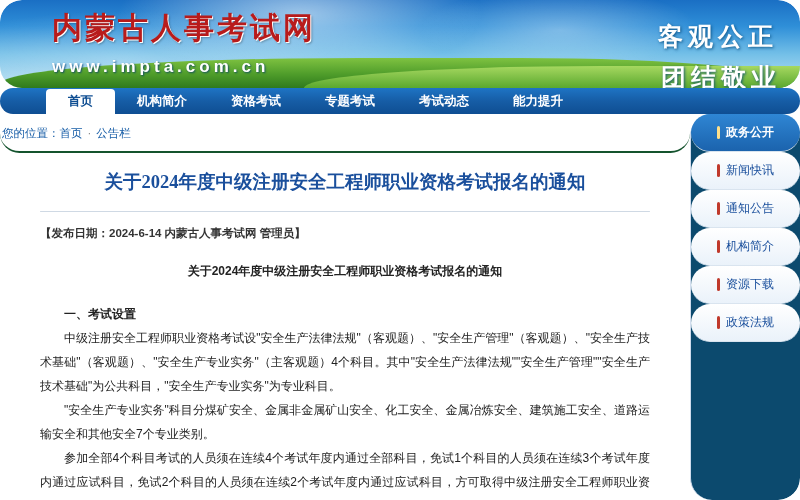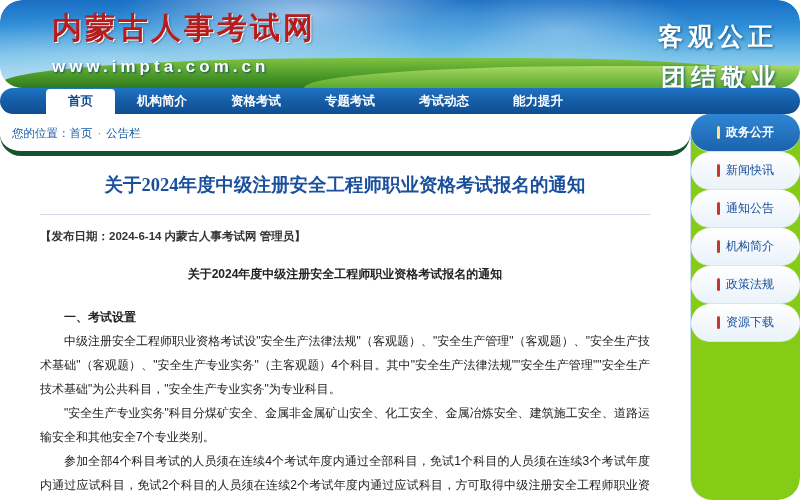--- a/index.html
+++ b/index.html
@@ -100,22 +100,22 @@
     background: #ffffff;
   }
   .main {
     width: 690px;
     position: relative;
     background: #ffffff;
   }
   .crumb {
     font-size: 11.5px;
     color: #1a5fa8;
-    padding: 12px 0 10px 12px;
-    border-bottom: 5px solid #14532d;
+    padding: 12px 0 10px 2px;
+    border-bottom: 2px solid #14532d;
   }
   .crumb .you { color: #1a5fa8; }
   .crumb .sep { margin: 0 5px; color: #888; }
   .crumb a { color: #1a5fa8; text-decoration: none; cursor: pointer; }
 
   .article { padding: 16px 40px 0 40px; }
   .art-title {
     text-align: center;
     font-family: "Liberation Serif", serif;
     font-weight: bold;
@@ -149,21 +149,21 @@
     color: #222222;
     line-height: 2.0;
     text-align: justify;
   }
   .art-body p.indent { text-indent: 2em; }
   .art-body p.head { font-weight: bold; text-indent: 2em; }
 
   
   .sidebar {
     width: 110px;
-    background: #84cc16;
+    background: #0c4a6e;
     border-left: 1px solid #cfdced;
     padding-top: 0;
   }
   .side-item {
     height: 38px;
     display: flex;
     align-items: center;
     justify-content: center;
     font-size: 12px;
     color: #1a4f9c;
@@ -250,22 +250,22 @@
       <div class="side-item">
         <span class="bar"></span>
         <span>通知公告</span>
       </div>
       <div class="side-item">
         <span class="bar"></span>
         <span>机构简介</span>
       </div>
       <div class="side-item">
         <span class="bar"></span>
+        <span>资源下载</span>
+      </div>
+      <div class="side-item">
+        <span class="bar"></span>
         <span>政策法规</span>
-      </div>
-      <div class="side-item">
-        <span class="bar"></span>
-        <span>资源下载</span>
       </div>
     </div>
 
   </div>
 </div>
 
 </body></html>

